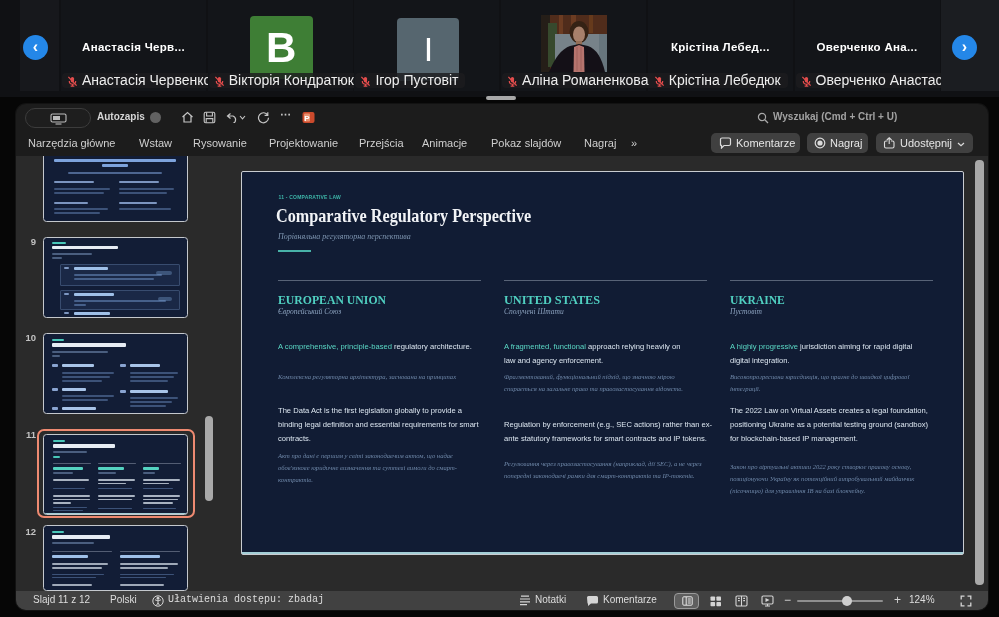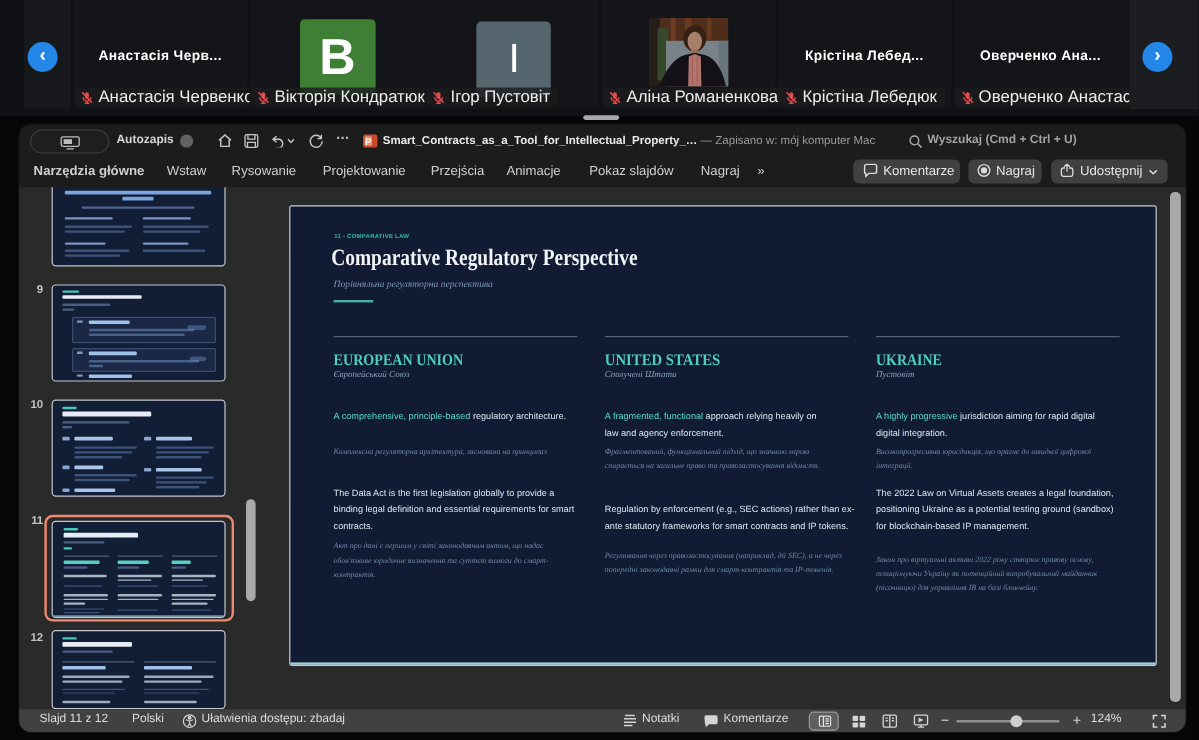--- a/index.html
+++ b/index.html
@@ -180,32 +180,28 @@
         </svg>
       <svg class="abs" style="left:241px; top:7px;" width="13" height="13" viewBox="0 0 13 13">
           <path d="M10.8 4.2 A5 5 0 1 0 11.5 6.8 M10.8 1.2 V4.4 H7.6" stroke="#c6c6c6" fill="none" stroke-width="1.2"></path>
         </svg>
       <div class="abs" style="left:264px; top:4px; color:#c6c6c6; font-size:11px; letter-spacing:1px; font-weight:bold;">⋯</div>
       <svg class="abs" style="left:286px; top:7px;" width="13" height="13" viewBox="0 0 13 13">
           <rect x="0.5" y="1" width="12" height="11" rx="2" fill="#cb4a2c"></rect>
           <rect x="2" y="2.5" width="6" height="8" rx="1" fill="#e8906f"></rect>
           <text x="4.8" y="9.8" font-size="8" font-weight="bold" fill="#fff" text-anchor="middle" font-family="Liberation Sans">P</text>
         </svg>
-      <div class="abs" style="left:303px; top:7.5px; font-size:9.6px; white-space:nowrap;">
-        <span style="color:#e9e9e9; font-weight:bold;">Smart_Contracts_as_a_Tool_for_Intellectual_Property_…</span>
-        <span style="color:#9b9b9b;"> — Zapisano w: mój komputer Mac</span>
-      </div>
       <svg class="abs" style="left:741px; top:7.5px;" width="12" height="12" viewBox="0 0 12 12">
           <circle cx="5" cy="5" r="3.6" stroke="#a9a9a9" fill="none" stroke-width="1.2"></circle>
           <path d="M7.8 7.8 L11 11" stroke="#a9a9a9" stroke-width="1.3"></path>
         </svg>
       <div class="abs" style="left:757px; top:7px; color:#a2a2a2; font-size:10px; font-weight:bold;">Wyszukaj (Cmd + Ctrl + U)</div>
     </div>
     <div id="ribbon">
-      <span class="tab" style="left:12px;font-weight:bold;">Narzędzia główne</span>
+      <span class="tab" style="left:12px;">Narzędzia główne</span>
       <span class="tab" style="left:123px;">Wstaw</span>
       <span class="tab" style="left:177px;">Rysowanie</span>
       <span class="tab" style="left:253px;">Projektowanie</span>
       <span class="tab" style="left:343px;">Przejścia</span>
       <span class="tab" style="left:406px;">Animacje</span>
       <span class="tab" style="left:475px;">Pokaz slajdów</span>
       <span class="tab" style="left:568px;">Nagraj</span>
       <span class="tab" style="left:615px;">»</span>
       <div class="rbtn" style="left:695px; width:89px;">
         <svg style="vertical-align:-2px; margin:0 4px 0 8px;" width="13" height="12" viewBox="0 0 13 12">
@@ -396,21 +392,21 @@
     <div id="statusbar">
       <span class="sbt" style="left:17px;">Slajd 11 z 12</span>
       <span class="sbt" style="left:94px;">Polski</span>
       <svg class="abs" style="left:136px; top:3.5px;" width="12" height="12" viewBox="0 0 12 12">
           <g stroke="#d5d5d5" fill="none" stroke-width="1">
             <circle cx="6" cy="6" r="5.2"></circle>
             <circle cx="6" cy="3.2" r="1.1" fill="#d5d5d5"></circle>
             <path d="M3 4.8 L6 5.8 L9 4.8 M6 5.8 V8 M6 8 L4.4 10.4 M6 8 L7.6 10.4"></path>
           </g>
         </svg>
-      <span class="sbt" style="left:152px;">Ułatwienia dostępu: zbadaj</span>
+      <span class="sbt" style="left:152px;font-family:Liberation Mono, monospace;">Ułatwienia dostępu: zbadaj</span>
       <svg class="abs" style="left:503px; top:4px;" width="12" height="11" viewBox="0 0 12 11">
           <g stroke="#d5d5d5" fill="none" stroke-width="1.2">
             <path d="M2 1.2 h8 M1 4 h10 M1 6.8 h10 M1 9.6 h7"></path>
           </g>
         </svg>
       <span class="sbt" style="left:519px;">Notatki</span>
       <svg class="abs" style="left:570px; top:4px;" width="13" height="12" viewBox="0 0 13 12">
           <path d="M1 2.5 a1.5 1.5 0 0 1 1.5-1.5 h8 a1.5 1.5 0 0 1 1.5 1.5 v4.5 a1.5 1.5 0 0 1-1.5 1.5 h-5.5 L2 11 v-2.5 h-.5 z" fill="#d5d5d5"></path>
         </svg>
       <span class="sbt" style="left:587px;">Komentarze</span>

